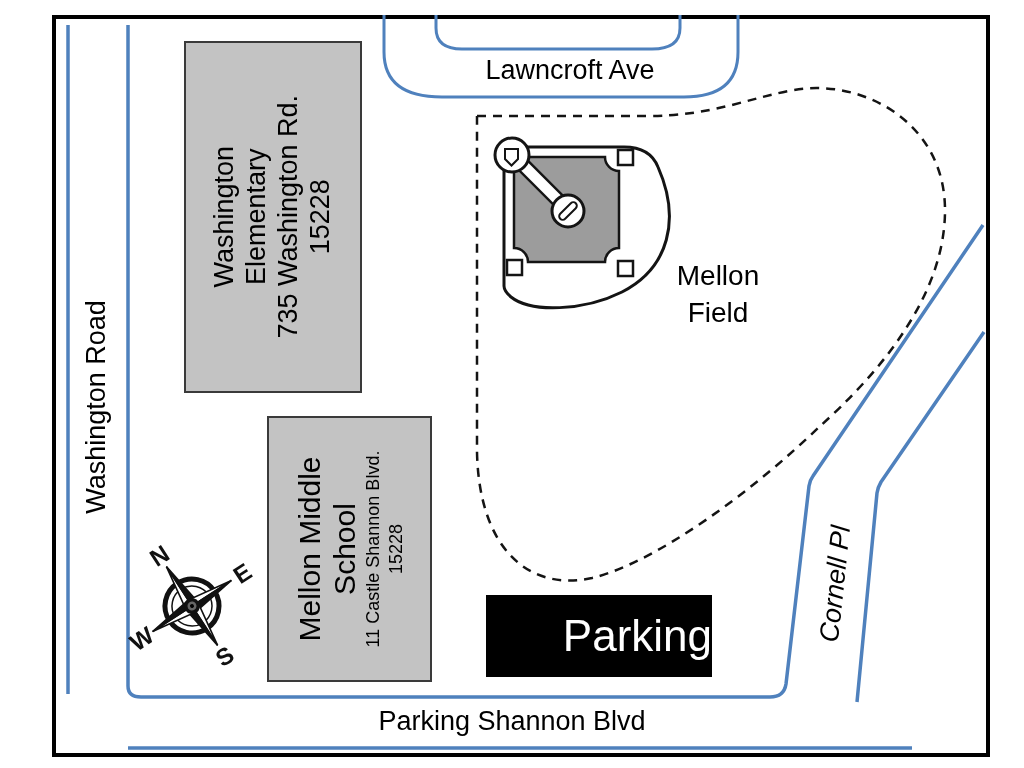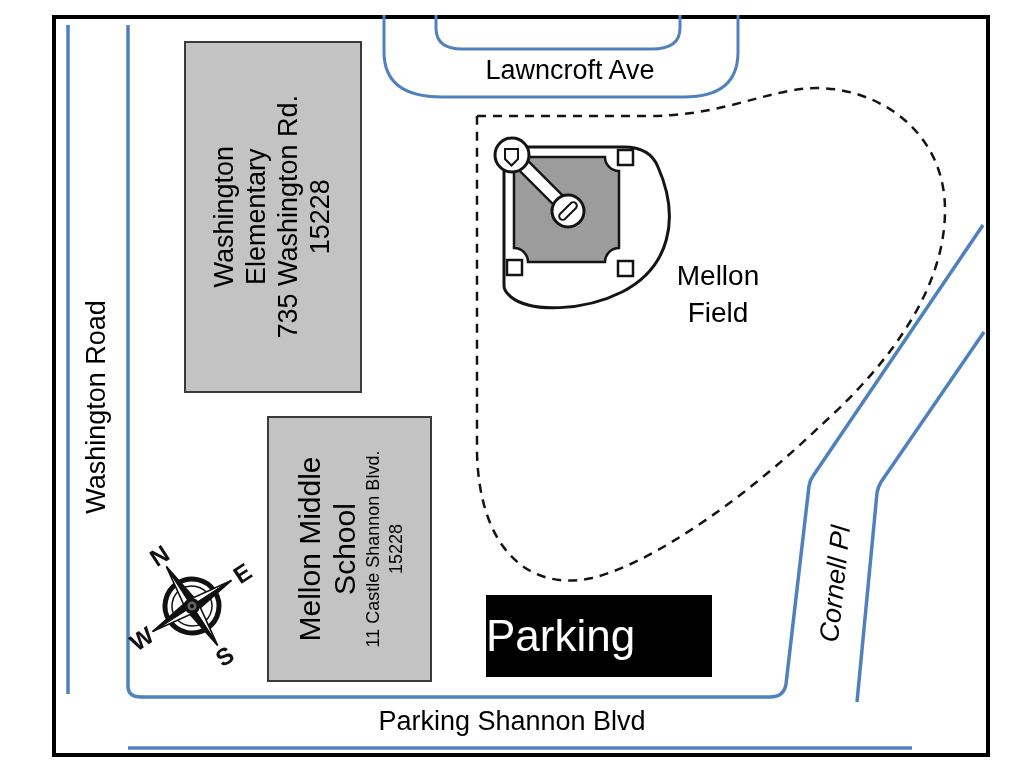--- a/index.html
+++ b/index.html
@@ -24,21 +24,21 @@
   .we-rot { width:335px; }
   .we-rot .bname { width:155px; margin:0 auto; font-size:27px; line-height:1.18; }
   .we-rot .baddr, .we-rot .bzip { font-size:27px; line-height:1.18; white-space:nowrap; }
   .mm-rot { width:255px; }
   .mm-rot .bname { width:205px; margin:0 auto; font-size:30px; line-height:1.15; }
   .mm-rot .baddr, .mm-rot .bzip { font-size:18px; line-height:1.25; white-space:nowrap; }
   .field-label { font-weight:normal; font-size:28px; line-height:37px; }
   .parking {
     position:absolute; left:486px; top:595px; width:226px; height:82px;
     background:var(--parking-bg); color:var(--parking-fg);
-    display:flex; align-items:center; justify-content:flex-start; font-size:44px;
+    display:flex; align-items:center; justify-content:flex-end; font-size:44px;
   }
   .cornell { font-size:27px; font-style:italic; transform:rotate(-84deg); }
   svg text.compass-letter {
     font-family:"Liberation Sans", sans-serif; font-weight:bold; font-size:24px;
     text-anchor:middle; dominant-baseline:central; fill:#111;
   }
 </style>
 </head>
 <body>
 

